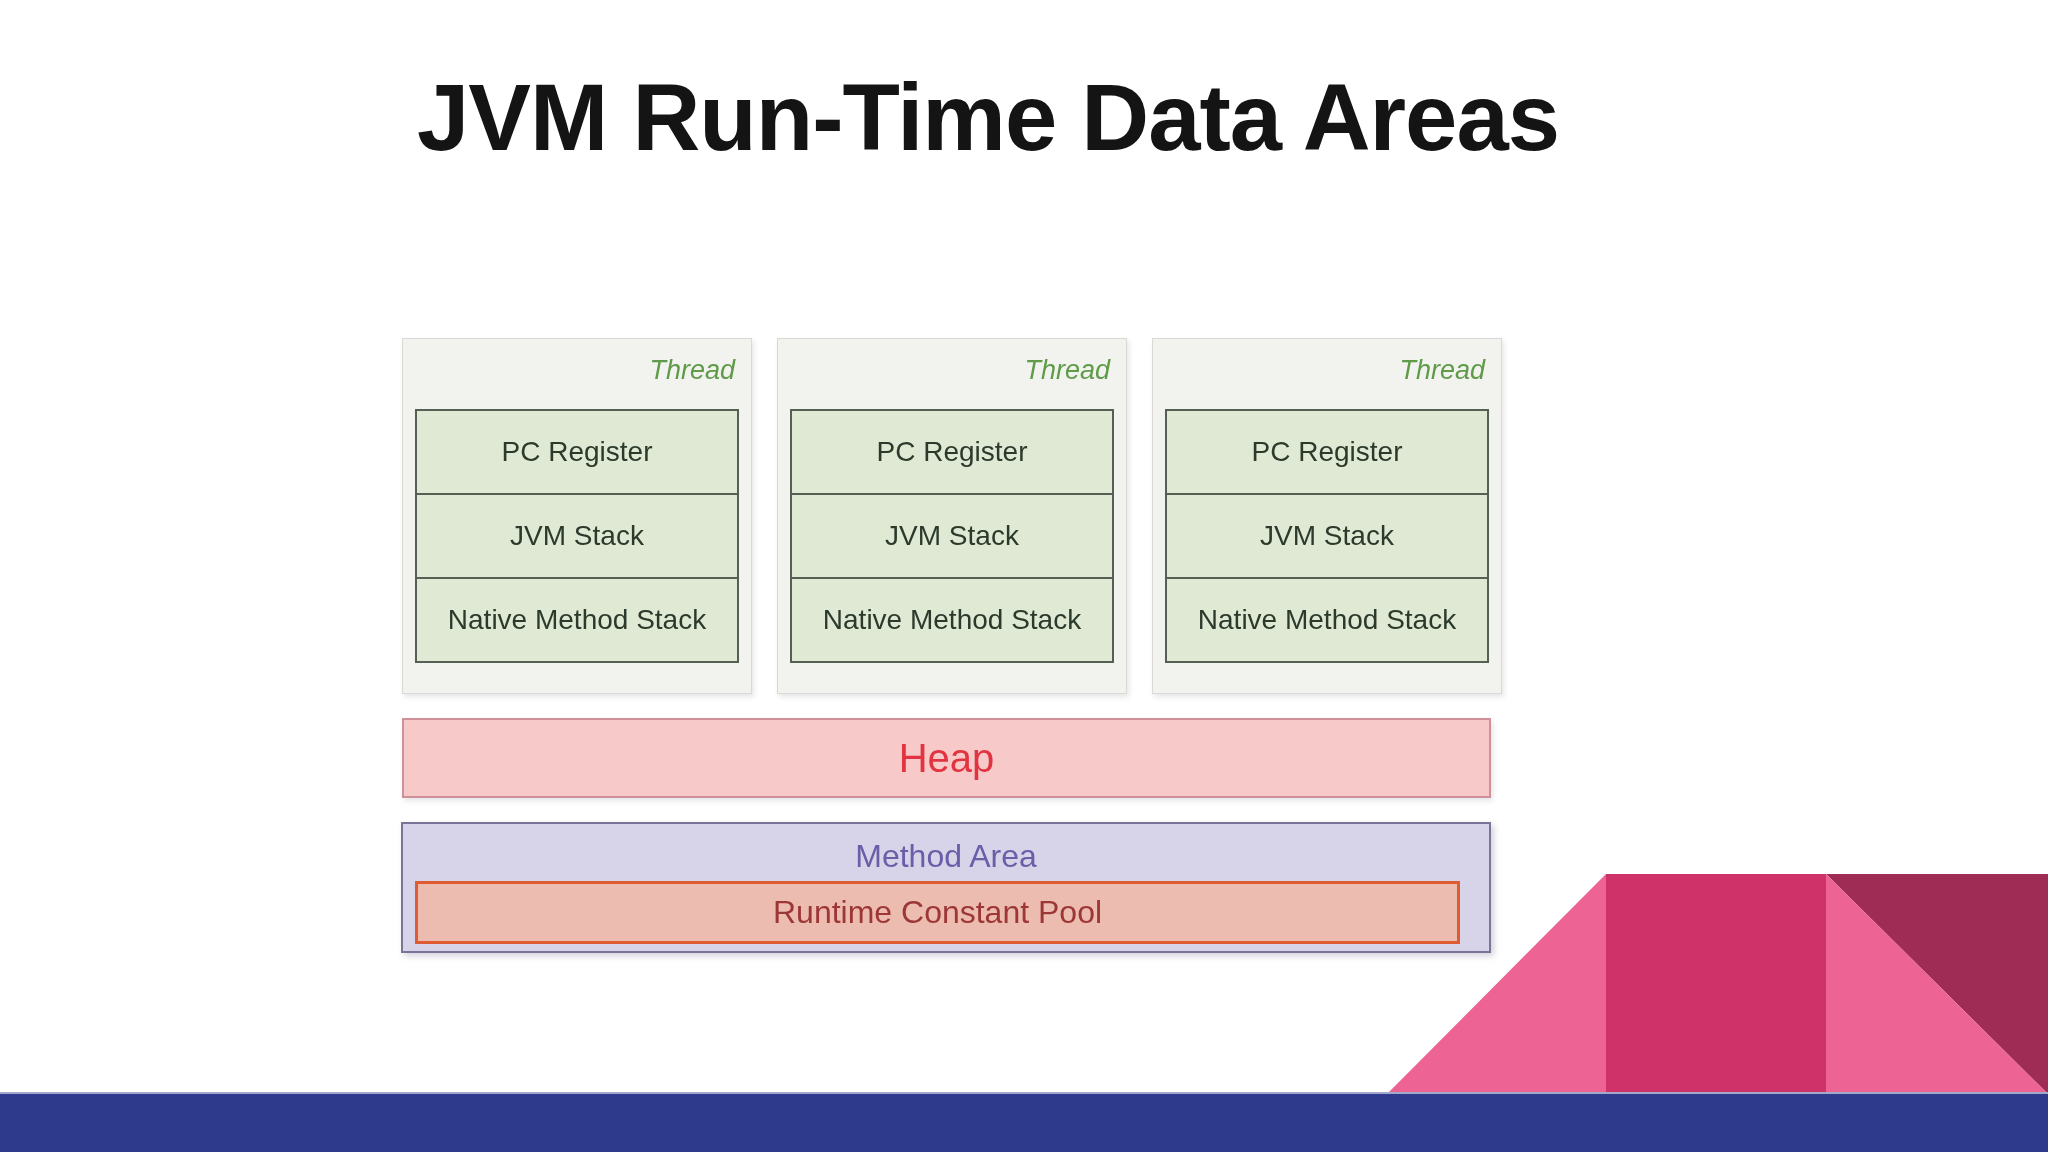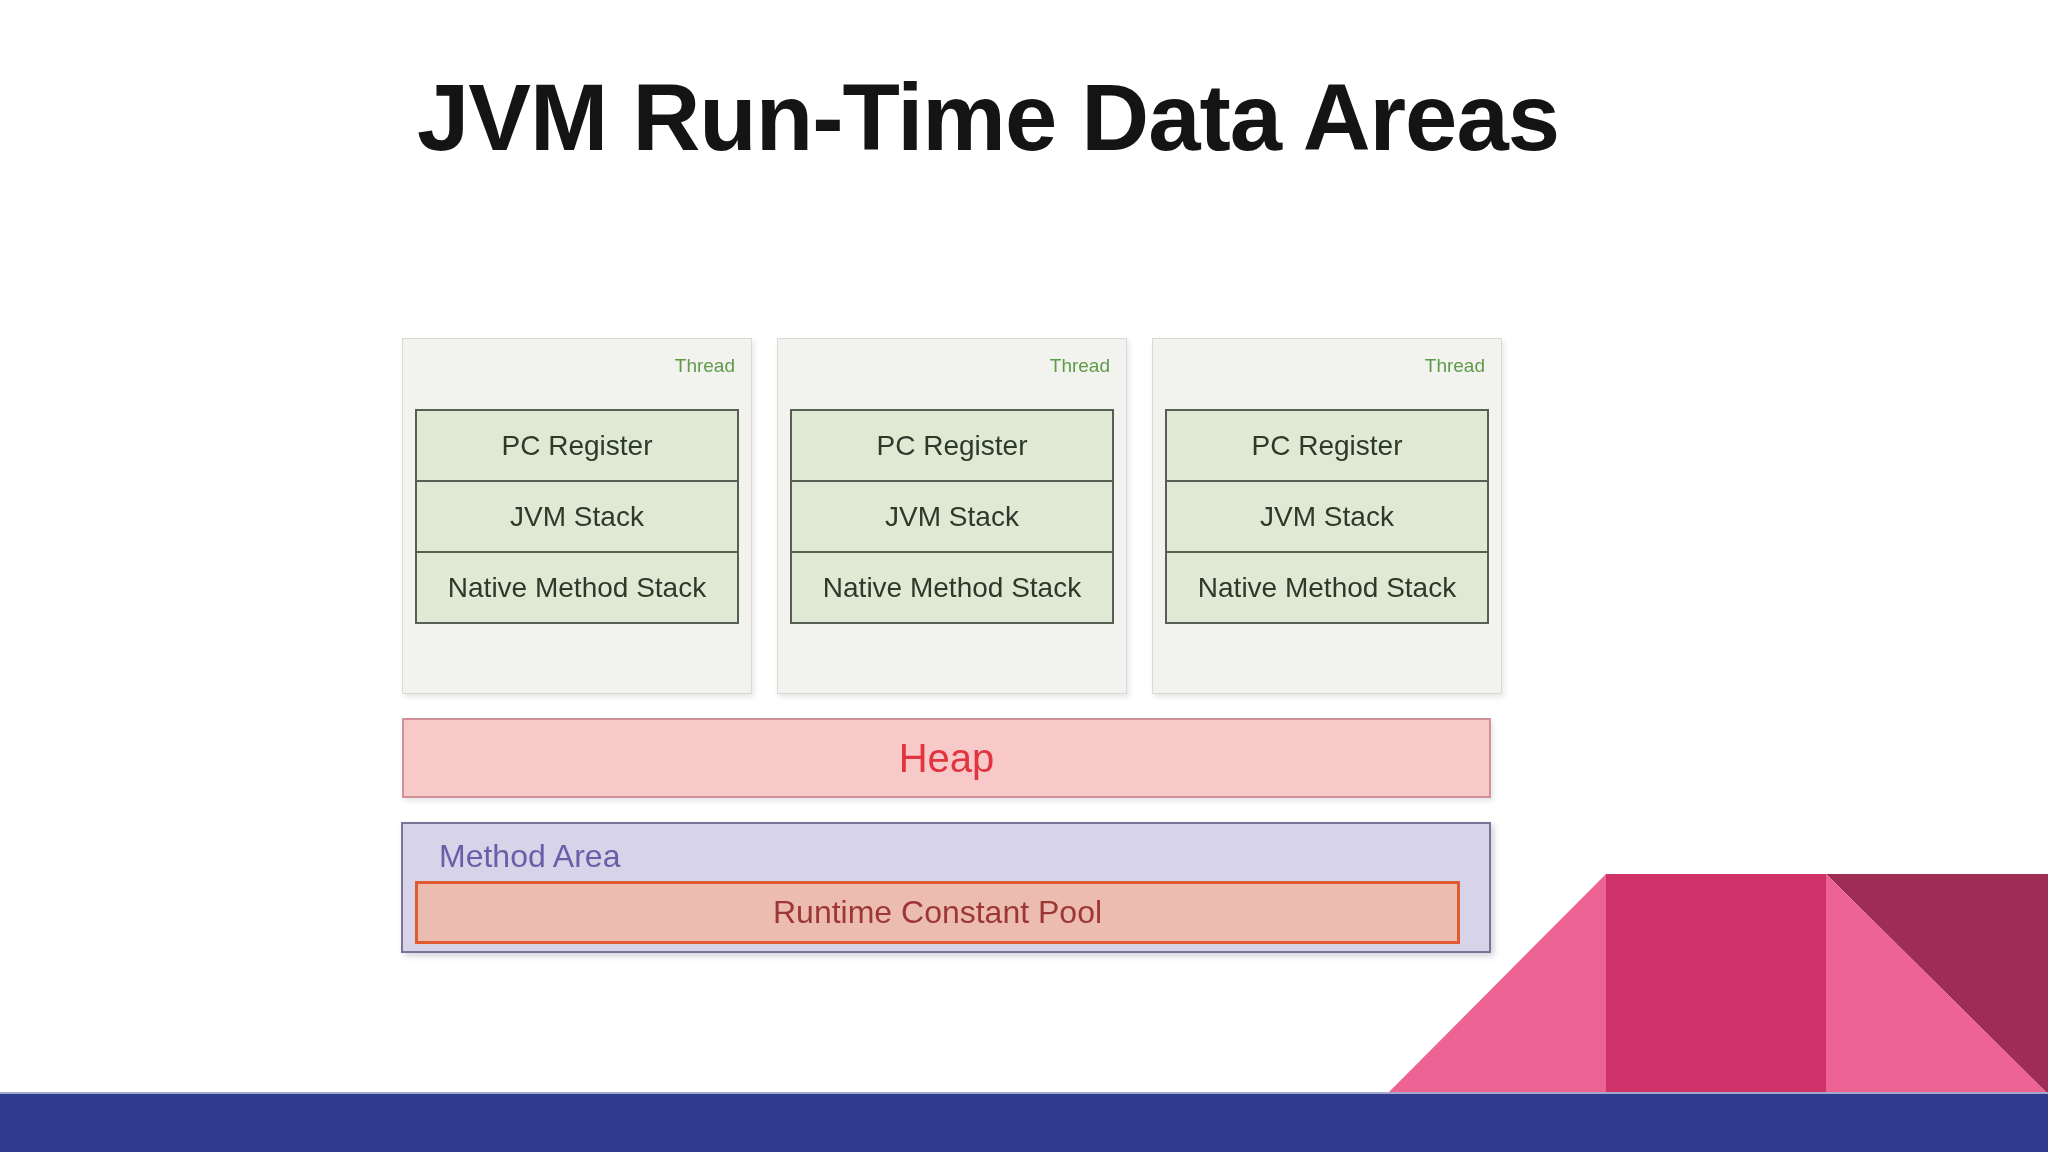--- a/index.html
+++ b/index.html
@@ -30,29 +30,30 @@
     border:1px solid #d9dad5;
     box-shadow:2px 3px 5px rgba(80,80,90,.14);
     box-sizing:border-box;
   }
   .thread-panel.t1{left:402px;}
   .thread-panel.t2{left:777px;}
   .thread-panel.t3{left:1152px;}
   .thread-label{
     position:absolute;
     top:16px;right:16px;
-    font-size:19px;
+    font-size:27px;
     color:#5f9b49;
+    font-style:italic;
   }
   .inner-stack{
     position:absolute;
     left:12px;right:12px;top:70px;
   }
   .cell{
-    height:73px;
+    height:86px;
     margin-top:-2px;
     border:2px solid #565f54;
     background:#dfe9d4;
     box-sizing:border-box;
     display:flex;align-items:center;justify-content:center;
     font-size:28px;
     color:#2c3a2c;
   }
   .cell:first-child{margin-top:0;}
   
@@ -72,23 +73,23 @@
     position:absolute;
     left:401px;top:822px;width:1090px;height:131px;
     background:#d7d3e9;
     border:2px solid #7a7499;
     box-sizing:border-box;
     box-shadow:3px 3px 6px rgba(80,80,110,.25);
   }
   .method-label{
     position:absolute;
     left:0;top:14px;width:100%;
+    text-align:center;
     font-size:32px;
     color:#6b5ea8;
-    margin-left:36px;
   }
   .pool{
     position:absolute;
     left:12px;right:29px;top:57px;height:63px;
     background:#edbcb1;
     border:3px solid #df5b31;
     box-sizing:border-box;
     display:flex;align-items:center;justify-content:center;
     font-size:32px;
     color:#9c3736;

